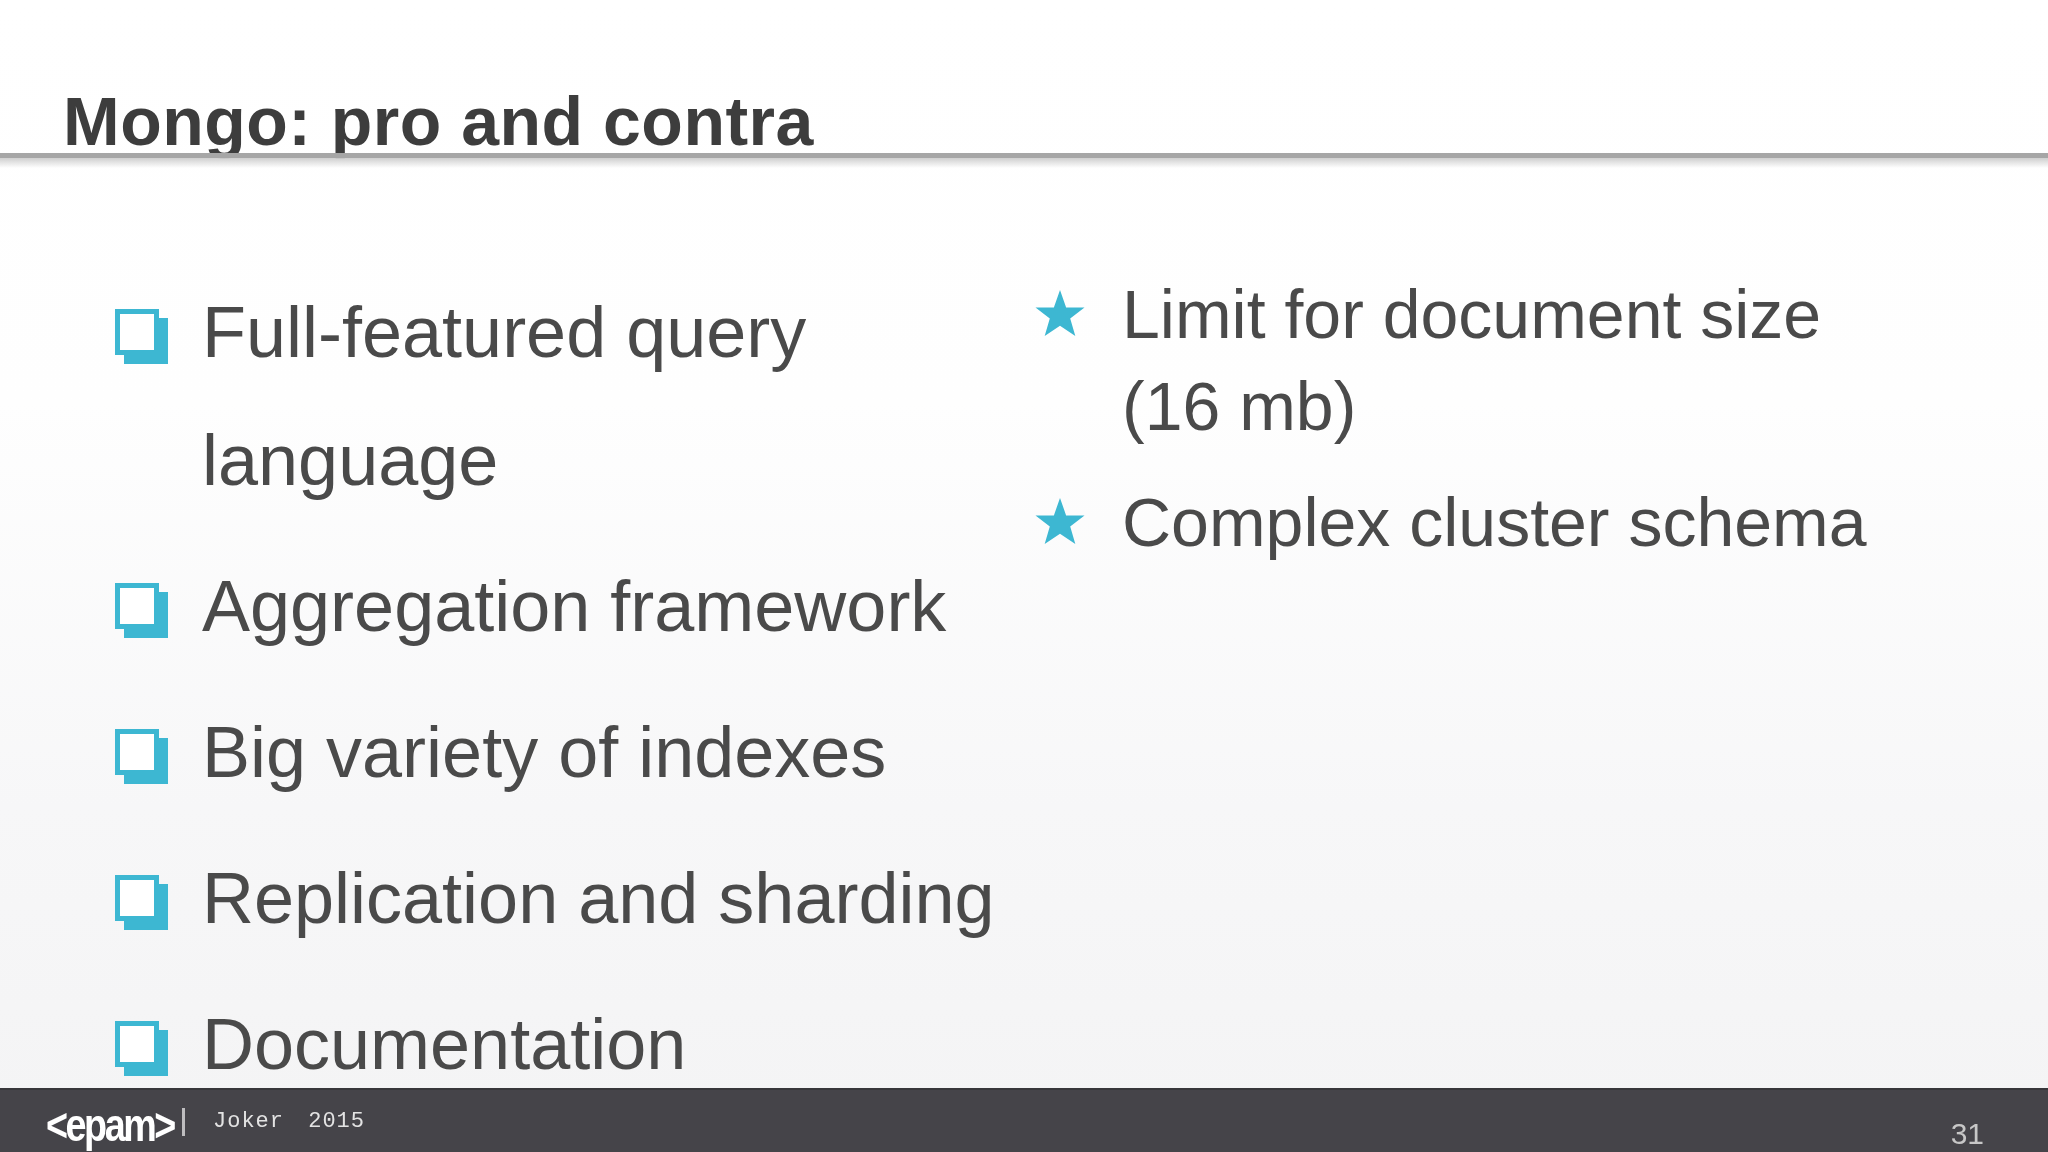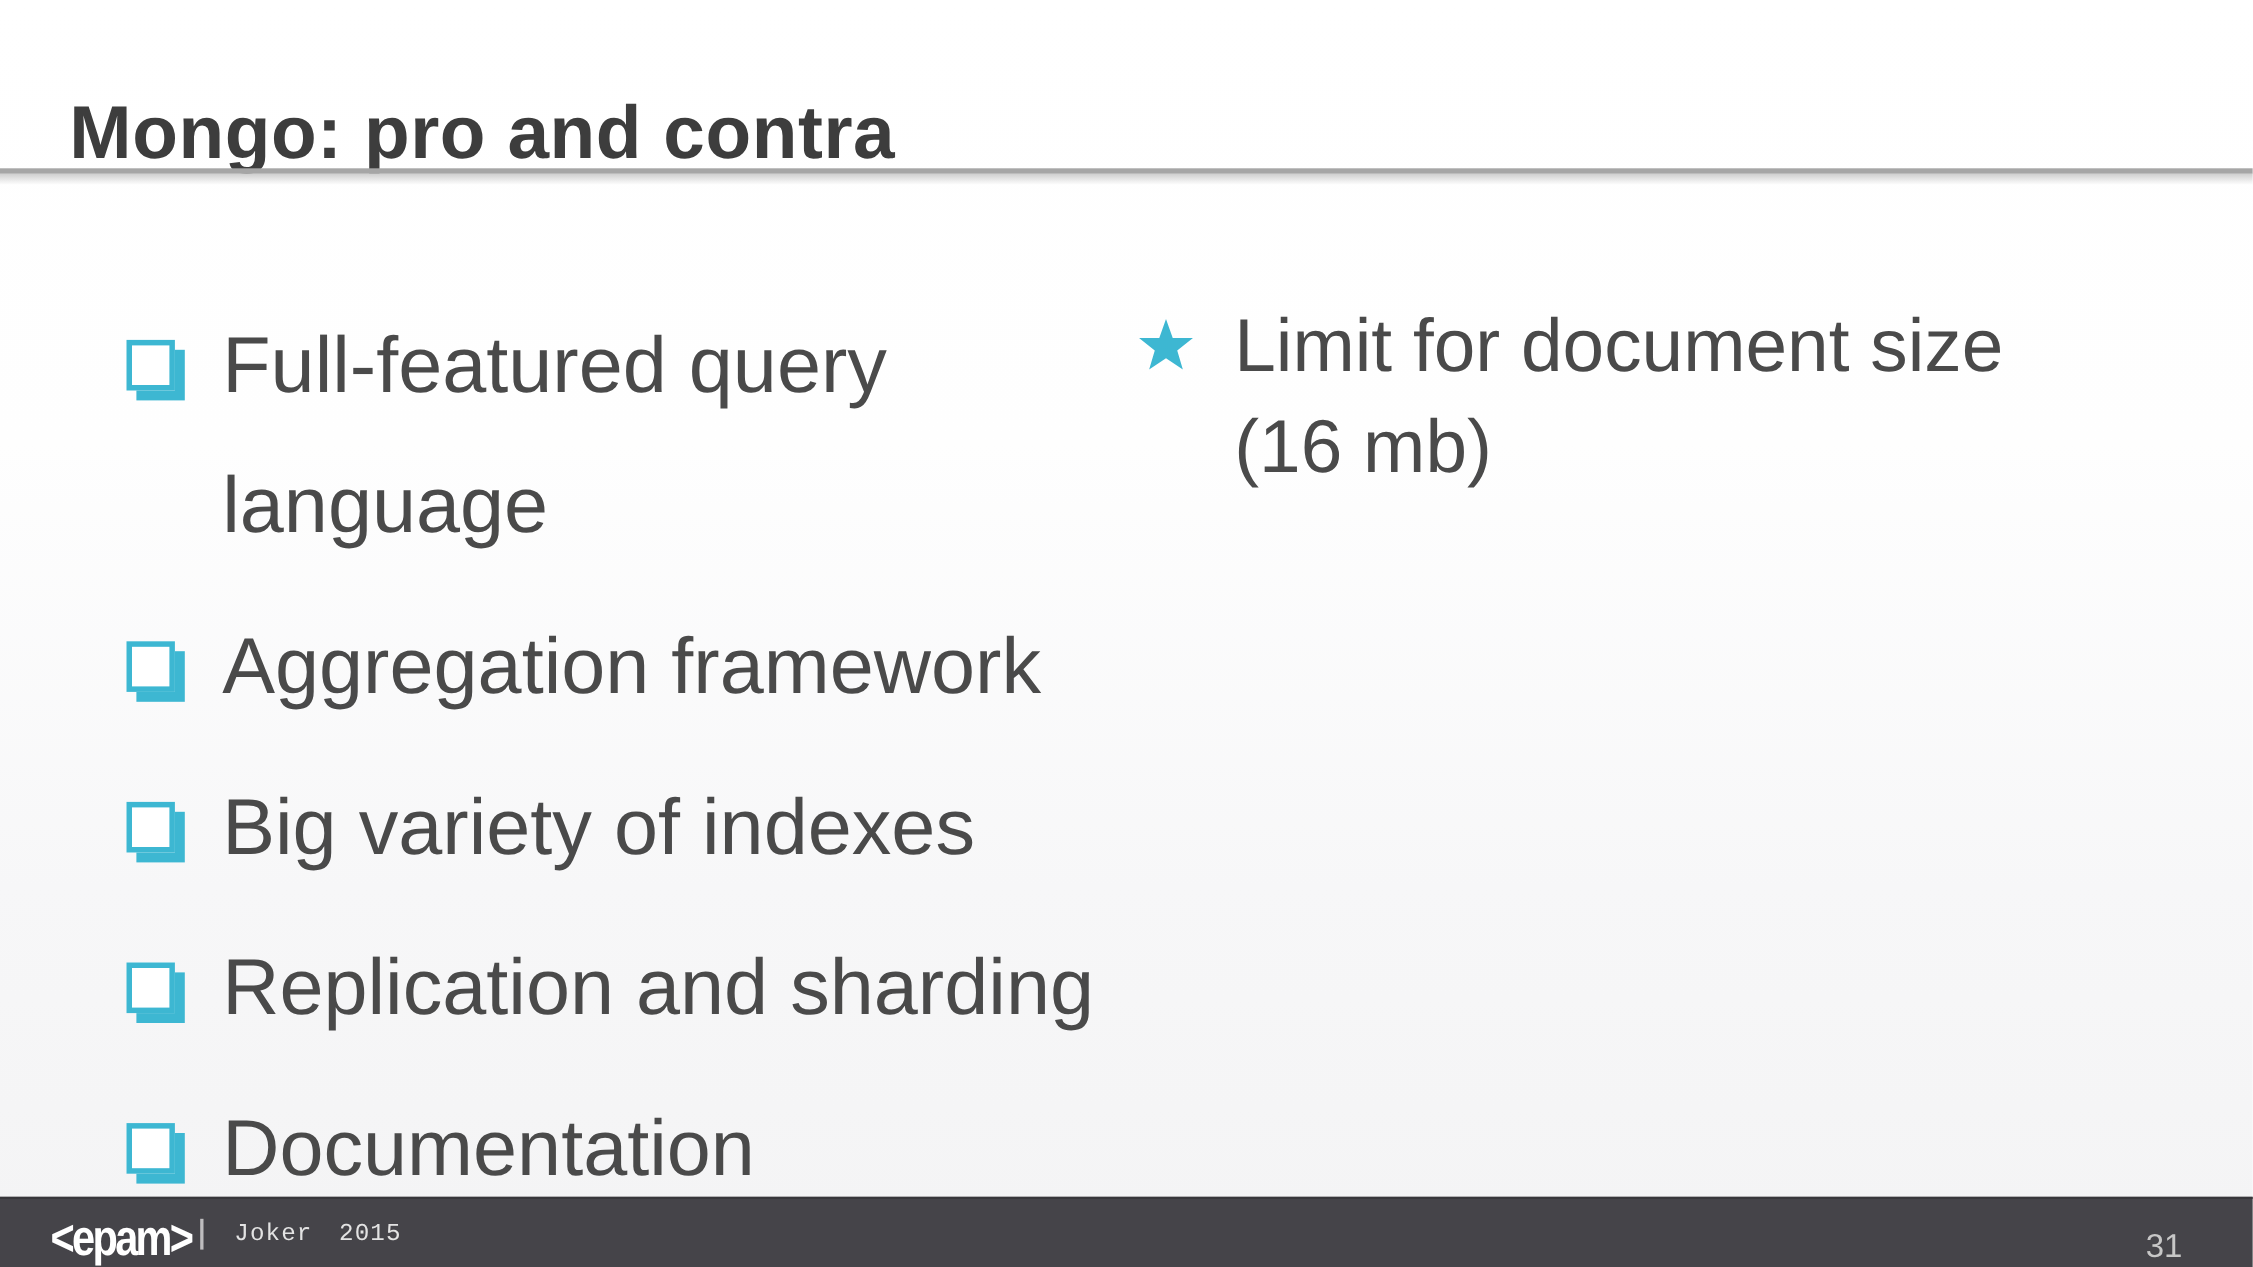--- a/index.html
+++ b/index.html
@@ -181,20 +181,28 @@
 
   <ul class="list cons-list">
     <li>
       <span class="bullet-col">
         <svg class="star-bullet" width="52" height="48" viewBox="0 0 50 47">
           <path d="m25,1 6,17 18,0 -14,11 5,17 -15,-10 -15,10 5,-17 -14,-11 18,0 z" fill="#3db7d2"></path>
         </svg>
       </span>
       <span class="item-text">Limit for document size (16 mb)</span>
     </li>
+    <li>
+      <span class="bullet-col">
+        <svg class="star-bullet" width="52" height="48" viewBox="0 0 50 47">
+          <path d="m25,1 6,17 18,0 -14,11 5,17 -15,-10 -15,10 5,-17 -14,-11 18,0 z" fill="#3db7d2"></path>
+        </svg>
+      </span>
+      <span class="item-text">Complex cluster schema</span>
+    </li>
   </ul>
 
   <div class="footer">
     <span class="epam-logo">&lt;epam&gt;</span>
     <span class="footer-pipe"></span>
     <span class="footer-event">Joker 2015</span>
     <span class="page-number">31</span>
   </div>
 
 </div>

